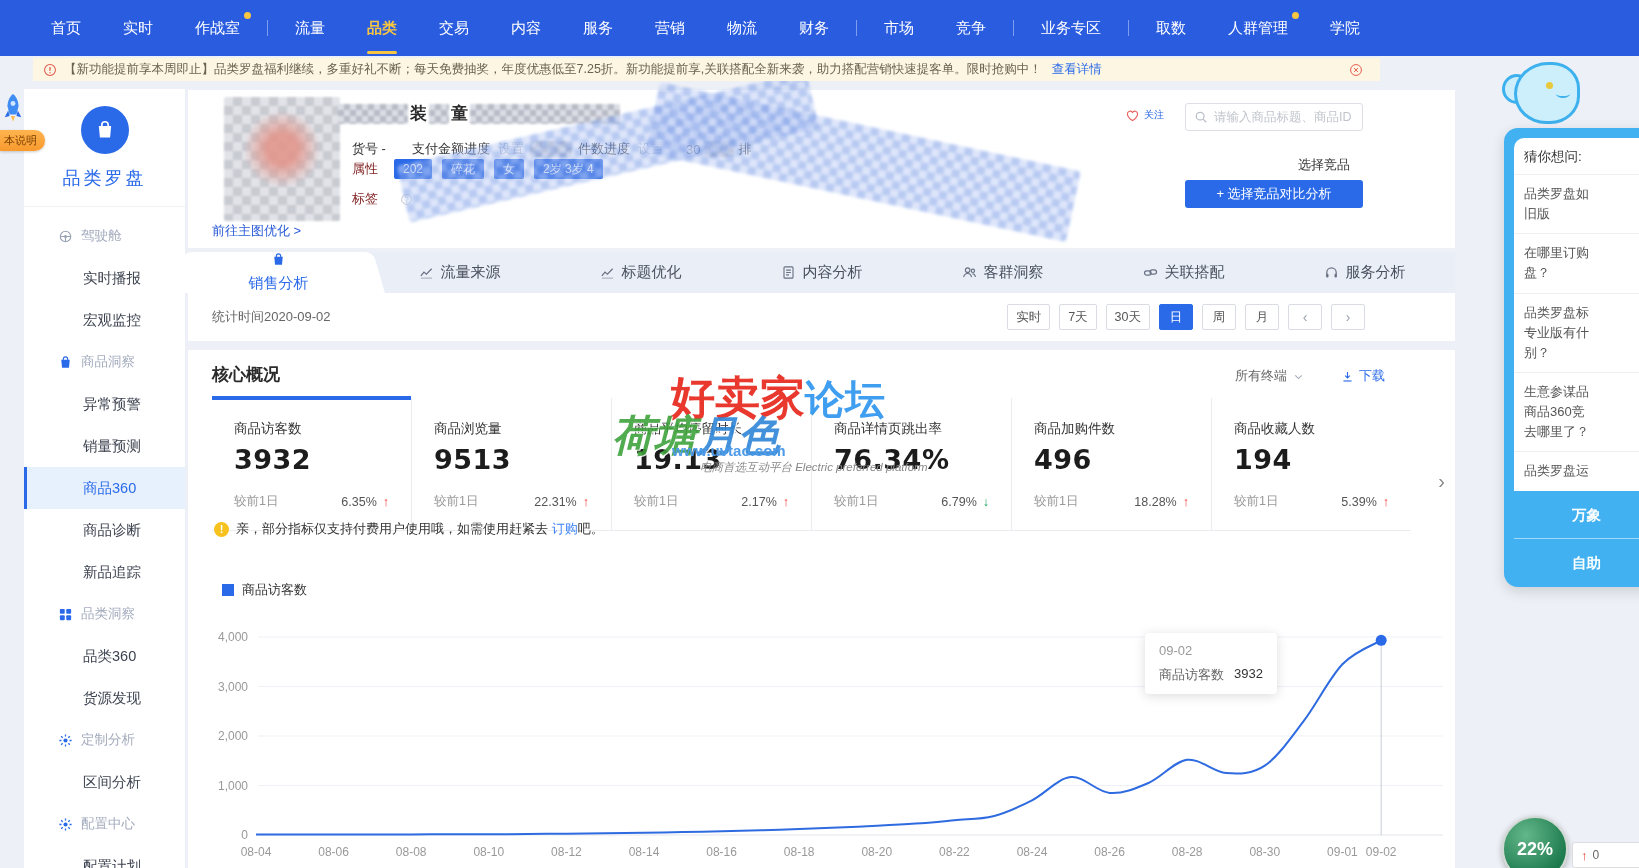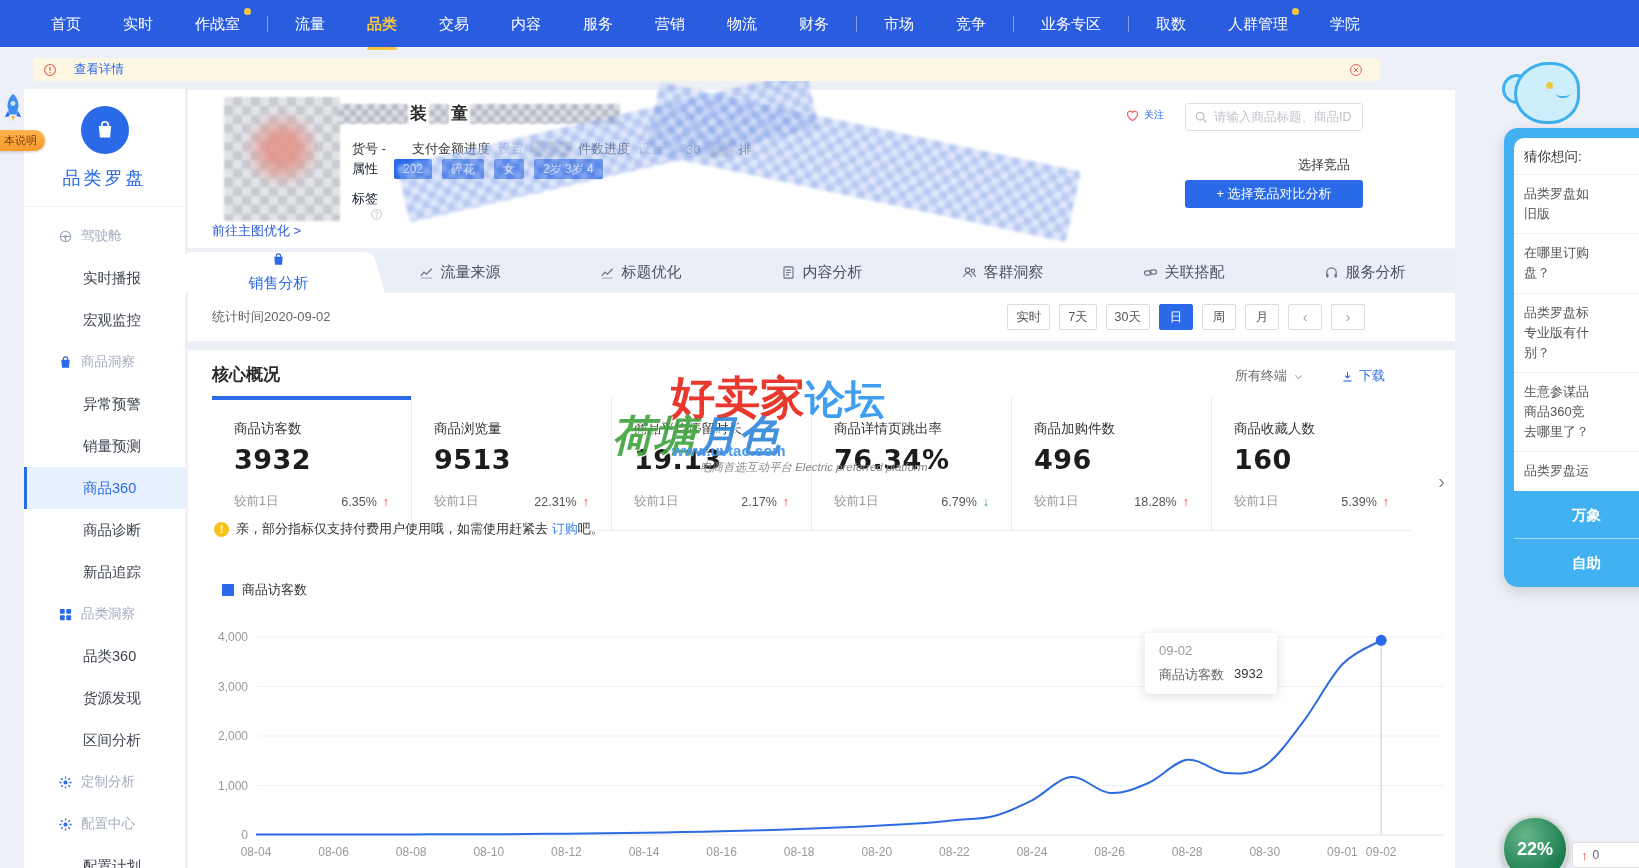--- a/index.html
+++ b/index.html
@@ -2,21 +2,21 @@
 <html><head>
 <meta charset="utf-8">
 <style>
   * { margin:0; padding:0; box-sizing:border-box; }
   html,body { width:1639px; height:868px; overflow:hidden; }
   body { position:relative; background:#edf0f6; font-family:"Liberation Sans","DejaVu Sans",sans-serif; color:#333; }
   .icn { display:inline-flex; vertical-align:-2px; }
   .icn svg { width:1em; height:1em; display:block; }
 
   
-  .topnav { position:absolute; left:0; top:0; width:1639px; height:47px; background:#2a5cdf; display:flex; align-items:center; padding-left:30px; z-index:10; }
+  .topnav { position:absolute; left:0; top:0; width:1639px; height:56px; background:#2a5cdf; display:flex; align-items:center; padding-left:30px; z-index:10; }
   .nav-item { position:relative; color:#fff; font-size:15px; padding:0 21px; height:56px; line-height:56px; cursor:pointer; text-decoration:none; white-space:nowrap; }
   .nav-item.active { color:#f6c643; font-weight:bold; }
   .nav-item.active::after { content:""; position:absolute; left:50%; transform:translateX(-50%); bottom:2px; width:30px; height:3px; background:#f6c643; border-radius:2px; }
   .nav-dot { position:absolute; top:12px; right:10px; width:7px; height:7px; border-radius:50%; background:#f6c643; }
   .nav-div { width:1px; height:16px; background:rgba(255,255,255,.4); margin:0 6px; }
 
   
   .notice { position:absolute; left:33px; top:58px; width:1347px; height:23px; background:#fdf6e3; display:flex; align-items:center; font-size:12.5px; color:#6b6351; padding:0 10px; z-index:9; }
   .notice .icn { color:#e2574c; font-size:14px; margin-right:7px; }
   .notice-link { color:#2a6ae8; margin-left:10px; cursor:pointer; text-decoration:none; }
@@ -65,23 +65,23 @@
       linear-gradient(45deg, #7f9fe8 25%, #c3d2f6 25%, #c3d2f6 75%, #7f9fe8 75%);
     background-size:16px 16px; background-position:0 0, 8px 8px; filter:blur(1.5px); z-index:3; }
   .band1 { left:210px; top:28px; width:420px; height:58px; transform:rotate(-13deg); }
   .band2 { left:460px; top:36px; width:430px; height:72px; transform:rotate(12deg); }
   .prod-title { position:absolute; left:150px; top:12px; font-size:17px; font-weight:bold; color:#2b2b2b; display:flex; align-items:center; gap:2px; }
   .prod-row { position:absolute; left:164px; font-size:13px; color:#555; display:flex; align-items:center; }
   .row-info { top:50px; }
   .row-info .lbl { color:#333;text-align:right; }
   .settings { color:#b9bec9; margin-left:8px; cursor:pointer; }
   .row-attr { top:70px; }
-  .row-attr .lbl, .row-tag .lbl { color:#0f172a; margin-right:16px; }
+  .row-attr .lbl, .row-tag .lbl { color:#7f1d1d; margin-right:16px; }
   .tag { background:#2a6ae8; color:#fff; font-size:12px; padding:3px 9px; border-radius:2px; margin-right:10px; white-space:nowrap; }
-  .row-tag { top:100px;flex-direction:column; }
+  .row-tag { top:100px; }
   .q-icn { color:#b9bec9; font-size:13px; margin-left:6px; cursor:pointer; }
   .optimize { position:absolute; left:24px; top:132px; font-size:13px; color:#2a5bd7; cursor:pointer; text-decoration:none; }
   .follow { position:absolute; left:937px; top:18px; font-size:10px; color:#2a6ae8; cursor:pointer; display:flex; align-items:flex-start; gap:4px; }
   .follow .icn { color:#e85a5a; font-size:15px; }
   .searchbox { position:absolute; left:997px; top:13px; width:178px; height:28px; border:1px solid #dcdfe5; border-radius:3px; display:flex; align-items:center; padding:0 8px; background:#fff; }
   .searchbox .icn { color:#b9bec9; font-size:14px; margin-right:6px; }
   .searchbox input { border:none; outline:none; font-size:12.5px; width:100%; color:#333; font-family:inherit; }
   .searchbox input::placeholder { color:#c0c4cc; }
   .pick-hint { position:absolute; left:1110px; top:66px; font-size:13px; color:#333; }
   .compare-btn { position:absolute; left:997px; top:90px; width:178px; height:28px; background:#2a6ae8; color:#fff; border:none; border-radius:3px; font-size:13px; cursor:pointer; font-family:inherit; }
@@ -194,20 +194,21 @@
   </nav>
 
 <div class="notice">
   <span class="icn">
       <svg viewBox="0 0 16 16" fill="none" stroke="currentColor" stroke-width="1.2">
         <circle cx="8" cy="8" r="6.2"></circle>
         <path d="M8 4.6v4.2" stroke-width="1.5"></path>
         <circle cx="8" cy="11.2" r=".8" fill="currentColor" stroke="none"></circle>
       </svg>
     </span>
+  <span>【新功能提前享本周即止】品类罗盘福利继续，多重好礼不断；每天免费抽奖，年度优惠低至7.25折。新功能提前享,关联搭配全新来袭，助力搭配营销快速提客单。限时抢购中！</span>
   <a class="notice-link" href="#">查看详情</a>
   <span class="notice-close icn">
       <svg viewBox="0 0 16 16" fill="none" stroke="currentColor" stroke-width="1.1">
         <circle cx="8" cy="8" r="6.2"></circle>
         <path d="M5.8 5.8l4.4 4.4M10.2 5.8l-4.4 4.4"></path>
       </svg>
     </span>
 </div>
 
 <div class="rocket"><svg viewBox="0 0 16 24" fill="none">
@@ -279,31 +280,31 @@
           </svg>
         </span>
         <span>品类洞察</span>
       </div>
       <div class="side-row side-item">
         <span>品类360</span>
       </div>
       <div class="side-row side-item">
         <span>货源发现</span>
       </div>
-      <div class="side-row side-item">
-        <span>区间分析</span>
-      </div>
       <div class="side-row side-header">
         <span class="icn ">
           <svg viewBox="0 0 16 16" fill="none" stroke="currentColor" stroke-width="1.4">
             <circle cx="8" cy="8" r="2.2" fill="currentColor" stroke="none"></circle>
             <path d="M8 1.5v2.2M8 12.3v2.2M1.5 8h2.2M12.3 8h2.2M3.4 3.4l1.6 1.6M11 11l1.6 1.6M12.6 3.4L11 5M5 11l-1.6 1.6"></path>
           </svg>
         </span>
         <span>定制分析</span>
+      </div>
+      <div class="side-row side-item">
+        <span>区间分析</span>
       </div>
       <div class="side-row side-header">
         <span class="icn ">
           <svg viewBox="0 0 16 16" fill="none" stroke="currentColor" stroke-width="1.4">
             <circle cx="8" cy="8" r="2.2" fill="currentColor" stroke="none"></circle>
             <path d="M8 1.5v2.2M8 12.3v2.2M1.5 8h2.2M12.3 8h2.2M3.4 3.4l1.6 1.6M11 11l1.6 1.6M12.6 3.4L11 5M5 11l-1.6 1.6"></path>
           </svg>
         </span>
         <span>配置中心</span>
       </div>
@@ -516,21 +517,21 @@
     <div class="card-title">商品加购件数</div>
     <div class="card-value">496</div>
     <div class="card-foot">
           <span>较前1日</span>
       <span class="card-change">18.28%</span>
       <span class="arr-up">↑</span>
     </div>
       </div>
       <div class="card">
     <div class="card-title">商品收藏人数</div>
-    <div class="card-value">160</div>
+    <div class="card-value">194</div>
     <div class="card-foot">
           <span>较前1日</span>
       <span class="card-change">5.39%</span>
       <span class="arr-up">↑</span>
     </div>
       </div>
     </div>
   <div class="carousel-next">›</div>
 
   <div class="wm wm1"><span class="r">好卖家</span><span class="b">论坛</span></div>

